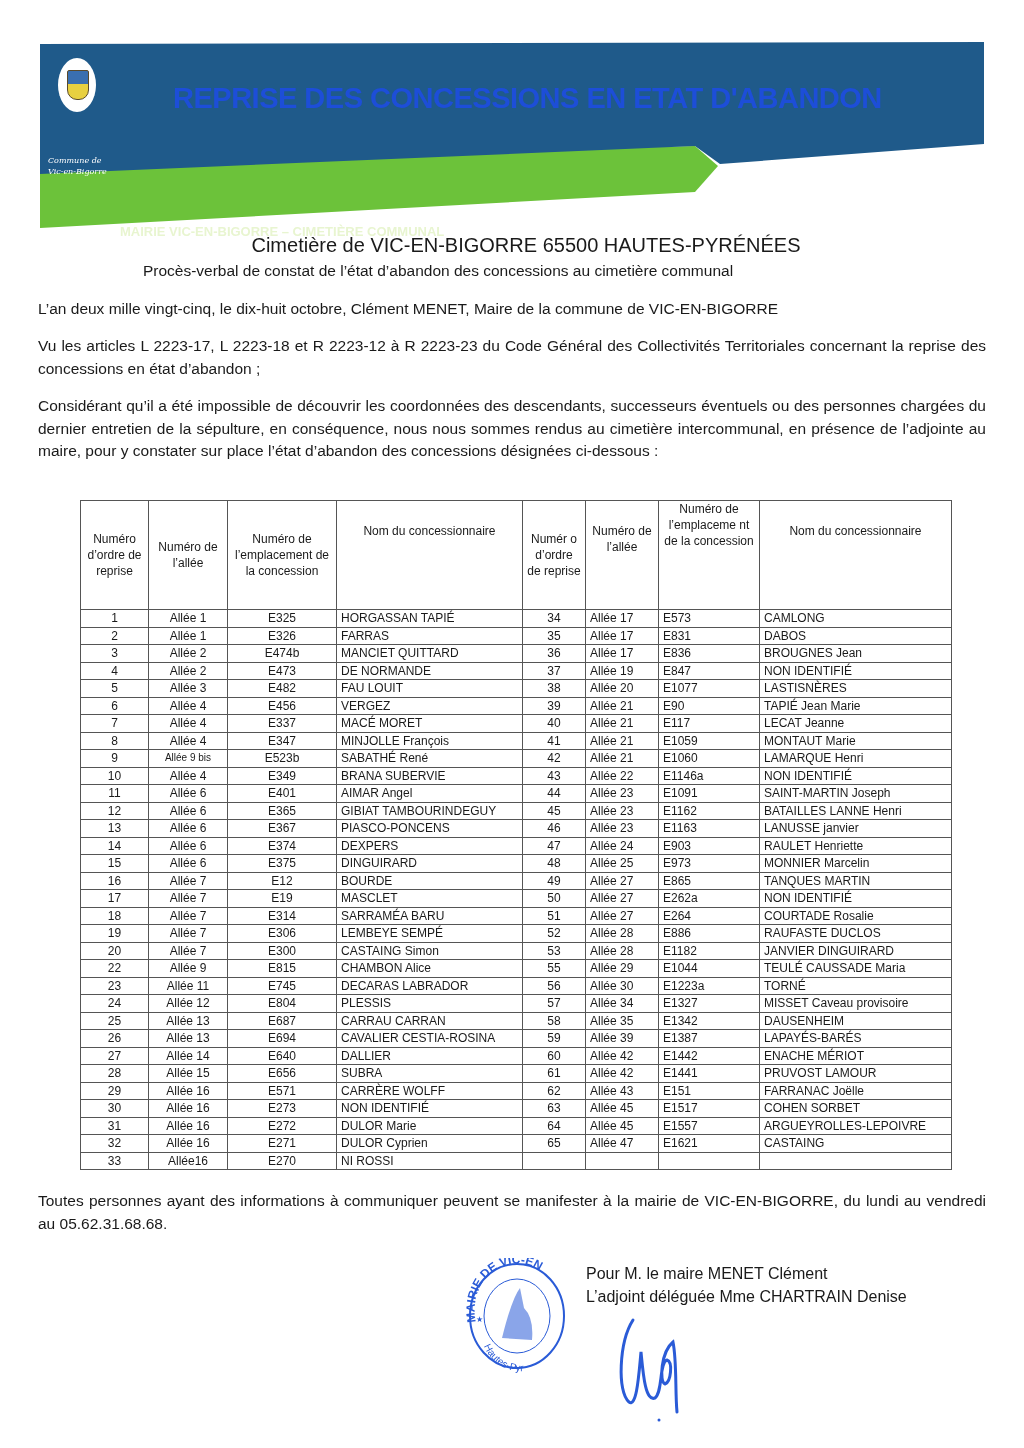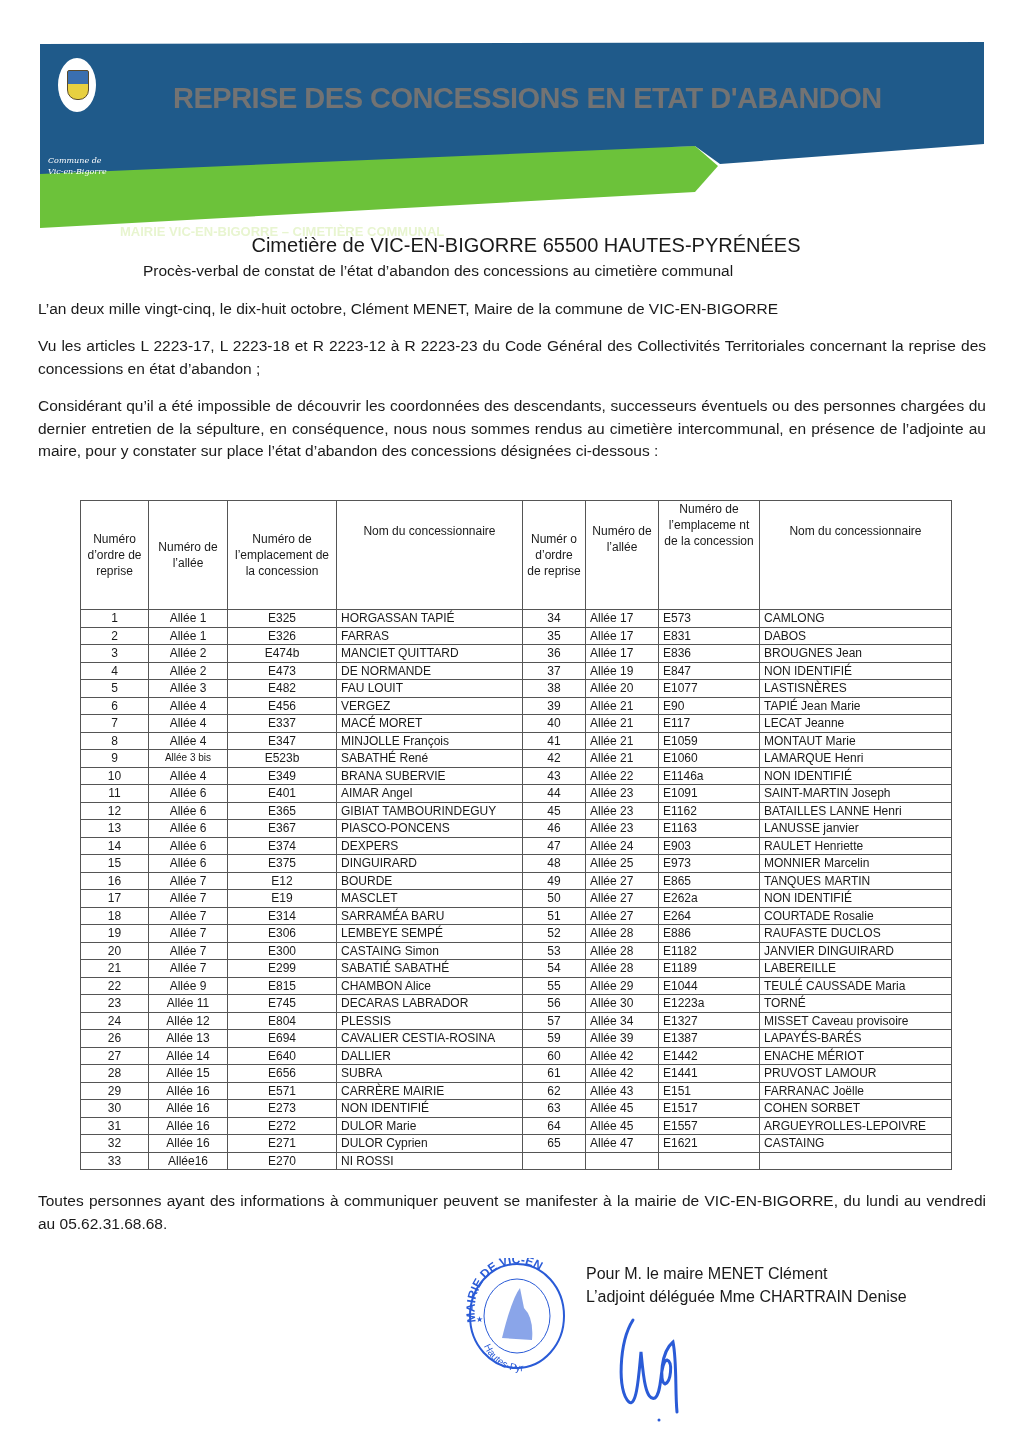--- a/index.html
+++ b/index.html
@@ -9,21 +9,21 @@
   .banner svg { position:absolute; left:0; top:0; }
   .logo { position:absolute; left:18px; top:16px; width:38px; height:74px; }
   .logo-circle { position:absolute; left:0; top:0; width:38px; height:54px; border-radius:50%;
                  background:#fff; }
   .shield { position:absolute; left:9px; top:12px; width:20px; height:28px;
             background:linear-gradient(#3a6fb0 0 45%, #e8d040 45% 100%);
             border-radius:2px 2px 10px 10px; border:1px solid #5a4a2a; }
   .logo-text { position:absolute; left:8px; top:95px; font-family:"DejaVu Serif", serif; font-style:italic;
                font-size:8px; color:#fff; line-height:11px; width:70px;margin-top:18px; }
   .banner-title { position:absolute; left:133px; top:40px; font-size:29px; font-weight:bold;
-                  color:#737373; letter-spacing:-0.5px; white-space:nowrap; }
+                  color:#1d4ed8; letter-spacing:-0.5px; white-space:nowrap; }
   .banner-sub { position:absolute; left:80px; top:138px; font-size:13px; font-weight:bold;
                 color:#e8f5d0; white-space:nowrap;margin-top:44px; }
   .h1 { position:absolute; left:14px; width:1024px; top:234px; text-align:center; font-size:20px; }
   .h2 { position:absolute; left:0; width:876px; top:262px; text-align:center; font-size:15.5px; }
   .para { position:absolute; left:38px; width:948px; font-size:15.5px; line-height:22.5px; text-align:justify; }
   table.t { position:absolute; left:80px; top:500px; border-collapse:collapse; font-size:12px; }
   table.t th, table.t td { border:1px solid #555; padding:0 4px; }
   table.t th { font-weight:normal; height:86px; line-height:16px; vertical-align:middle; font-size:12px; }
   table.t td { height:16.5px; line-height:16.5px; white-space:nowrap; }
   .c { text-align:center; }
@@ -150,21 +150,21 @@
         <td class="c">Allée 4</td>
         <td class="c">E347</td>
         <td class="l">MINJOLLE François</td>
         <td class="c">41</td>
         <td class="l">Allée 21</td>
         <td class="l">E1059</td>
         <td class="l">MONTAUT Marie</td>
       </tr>
       <tr>
         <td class="c">9</td>
-        <td class="c small">Allée 3 bis</td>
+        <td class="c small">Allée 9 bis</td>
         <td class="c">E523b</td>
         <td class="l">SABATHÉ René</td>
         <td class="c">42</td>
         <td class="l">Allée 21</td>
         <td class="l">E1060</td>
         <td class="l">LAMARQUE Henri</td>
       </tr>
       <tr>
         <td class="c">10</td>
         <td class="c">Allée 4</td>
@@ -269,30 +269,20 @@
         <td class="c">20</td>
         <td class="c">Allée 7</td>
         <td class="c">E300</td>
         <td class="l">CASTAING Simon</td>
         <td class="c">53</td>
         <td class="l">Allée 28</td>
         <td class="l">E1182</td>
         <td class="l">JANVIER DINGUIRARD</td>
       </tr>
       <tr>
-        <td class="c">21</td>
-        <td class="c">Allée 7</td>
-        <td class="c">E299</td>
-        <td class="l">SABATIÉ SABATHÉ</td>
-        <td class="c">54</td>
-        <td class="l">Allée 28</td>
-        <td class="l">E1189</td>
-        <td class="l">LABEREILLE</td>
-      </tr>
-      <tr>
         <td class="c">22</td>
         <td class="c">Allée 9</td>
         <td class="c">E815</td>
         <td class="l">CHAMBON Alice</td>
         <td class="c">55</td>
         <td class="l">Allée 29</td>
         <td class="l">E1044</td>
         <td class="l">TEULÉ CAUSSADE Maria</td>
       </tr>
       <tr>
@@ -309,20 +299,30 @@
         <td class="c">24</td>
         <td class="c">Allée 12</td>
         <td class="c">E804</td>
         <td class="l">PLESSIS</td>
         <td class="c">57</td>
         <td class="l">Allée 34</td>
         <td class="l">E1327</td>
         <td class="l">MISSET Caveau provisoire</td>
       </tr>
       <tr>
+        <td class="c">25</td>
+        <td class="c">Allée 13</td>
+        <td class="c">E687</td>
+        <td class="l">CARRAU CARRAN</td>
+        <td class="c">58</td>
+        <td class="l">Allée 35</td>
+        <td class="l">E1342</td>
+        <td class="l">DAUSENHEIM</td>
+      </tr>
+      <tr>
         <td class="c">26</td>
         <td class="c">Allée 13</td>
         <td class="c">E694</td>
         <td class="l">CAVALIER CESTIA-ROSINA</td>
         <td class="c">59</td>
         <td class="l">Allée 39</td>
         <td class="l">E1387</td>
         <td class="l">LAPAYÉS-BARÉS</td>
       </tr>
       <tr>
@@ -342,21 +342,21 @@
         <td class="l">SUBRA</td>
         <td class="c">61</td>
         <td class="l">Allée 42</td>
         <td class="l">E1441</td>
         <td class="l">PRUVOST LAMOUR</td>
       </tr>
       <tr>
         <td class="c">29</td>
         <td class="c">Allée 16</td>
         <td class="c">E571</td>
-        <td class="l">CARRÈRE MAIRIE</td>
+        <td class="l">CARRÈRE WOLFF</td>
         <td class="c">62</td>
         <td class="l">Allée 43</td>
         <td class="l">E151</td>
         <td class="l">FARRANAC Joëlle</td>
       </tr>
       <tr>
         <td class="c">30</td>
         <td class="c">Allée 16</td>
         <td class="c">E273</td>
         <td class="l">NON IDENTIFIÉ</td>

